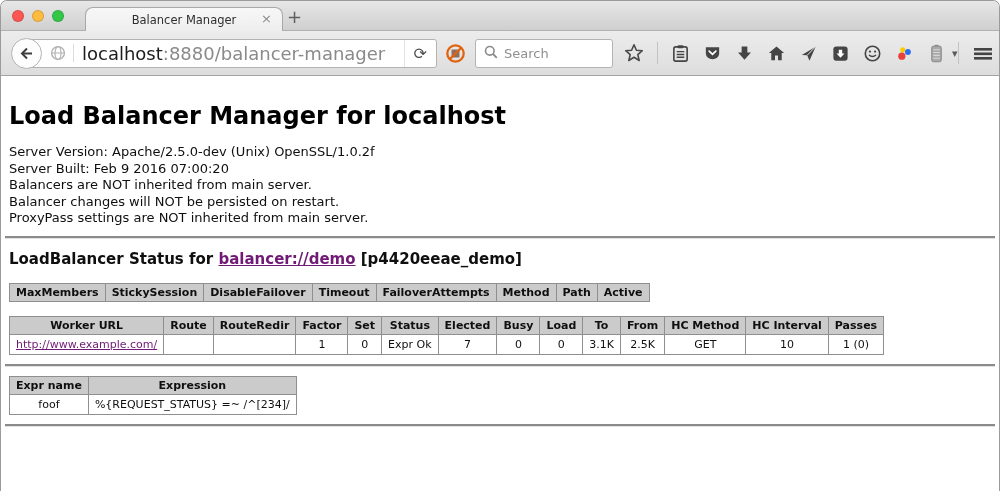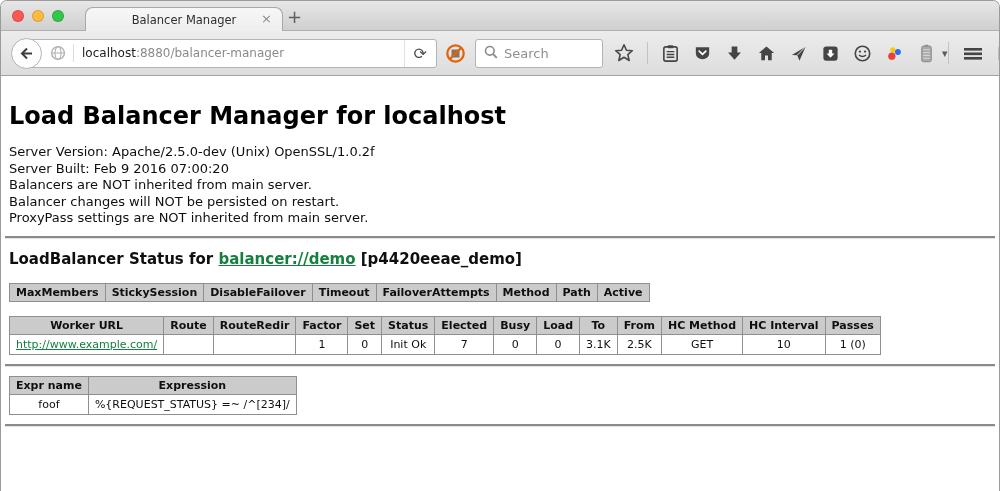--- a/index.html
+++ b/index.html
@@ -31,47 +31,47 @@
             border-bottom:1px solid #a3a3a3;
             display:flex; align-items:center; padding:0 10px; }
   .back-btn { width:31px; height:31px; border-radius:50%; background:#fdfdfd;
               border:1px solid #b3b3b3; display:flex; align-items:center;
               justify-content:center; z-index:2; flex:0 0 auto; }
   .urlbar { display:flex; align-items:center; width:412px; height:29px; background:#fff;
             border:1px solid #b3b3b3; border-radius:3px; margin-left:-17px;
             padding-left:24px; flex:0 0 auto; }
   .urlbar .globe { flex:0 0 auto; display:flex; }
   .url-divider { width:1px; height:18px; background:#dcdcdc; margin:0 8px 0 7px; }
-  .url-text { font-size:12px; white-space:nowrap; }
+  .url-text { font-size:18px; white-space:nowrap; }
   .url-host { color:#1c1c1c; }
   .url-path { color:#8a8a8a; }
   .reload { margin-left:auto; display:flex; align-items:center; border-left:1px solid #e2e2e2;
             padding:0 9px; font-size:16px; color:#4d4d4d; height:100%; }
   .blocked { margin-left:8px; display:flex; flex:0 0 auto; }
-  .searchbar { display:flex; align-items:center; gap:6px; width:128px; height:29px;
+  .searchbar { display:flex; align-items:center; gap:6px; width:138px; height:29px;
                background:#fff; border:1px solid #b3b3b3; border-radius:3px;
                margin-left:9px; padding:0 8px; flex:0 0 auto; }
   .search-input { border:none; outline:none; width:90px; font-size:13px; color:#333;
                   font-family:inherit; background:transparent; }
   .search-input::placeholder { color:#8f8f8f; }
   .icons { display:flex; align-items:center; gap:13px; margin-left:11px; }
   .vsep { width:1px; height:22px; background:#c2c2c2; }
   .icon-btn { display:flex; align-items:center; }
   .caret { font-size:11px; color:#5a5a5a; margin-left:-7px; }
   .right-icons { display:flex; align-items:center; gap:13px; margin-left:auto; }
 
   
   .content { height:416px; background:#fff; padding:8px; overflow:hidden;
              font-size:13px; color:#0f0f0f; }
   h1.page-title { font-size:24px; font-weight:bold; color:#000; margin:18px 0 14px; }
   .info-line { line-height:16.5px; }
   hr.rule { border:none; border-top:2px solid #8b8b8b; border-bottom:1px solid #e2e2e2;
             margin:9px -4px 9px -4px; }
   h3.status-line { font-size:15px; font-weight:bold; margin:11px 0 15px; }
-  a.vlink { color:#15803d; text-decoration:underline; }
+  a.vlink { color:#701a75; text-decoration:underline; }
 
   table.apache { border-collapse:collapse; font-size:11px; margin-left:0; }
   table.apache th, table.apache td { border:1px solid #8f8f8f; padding:2px 6px;
             text-align:center; white-space:nowrap; }
   table.apache th { background:#cbcbcb; font-weight:bold; }
   table.apache td { background:#fff; height:20px; }
   td.left { text-align:center; }
   .tbl-gap { height:14px; }
 
   .health th, .health td { padding:2px 8px; }
@@ -274,21 +274,21 @@
         <th>HC Interval</th>
         <th>Passes</th>
 
       </tr>
       <tr>
         <td class="left"><a class="vlink" href="#">http://www.example.com/</a></td>
         <td></td>
         <td></td>
         <td>1</td>
         <td>0</td>
-        <td>Init Ok</td>
+        <td>Expr Ok</td>
         <td>7</td>
         <td>0</td>
         <td>0</td>
         <td>3.1K</td>
         <td>2.5K</td>
         <td>GET</td>
         <td>10</td>
         <td>1 (0)</td>
 
       </tr>

